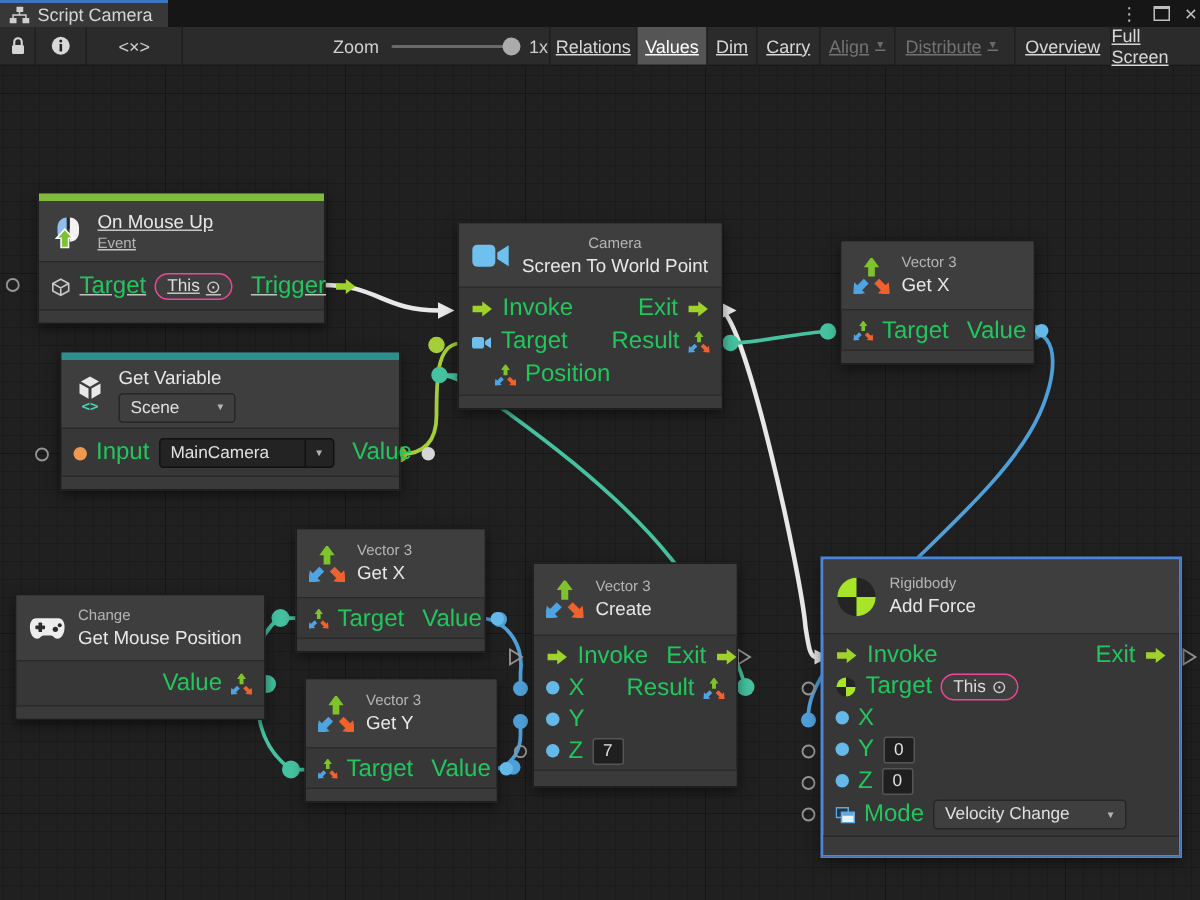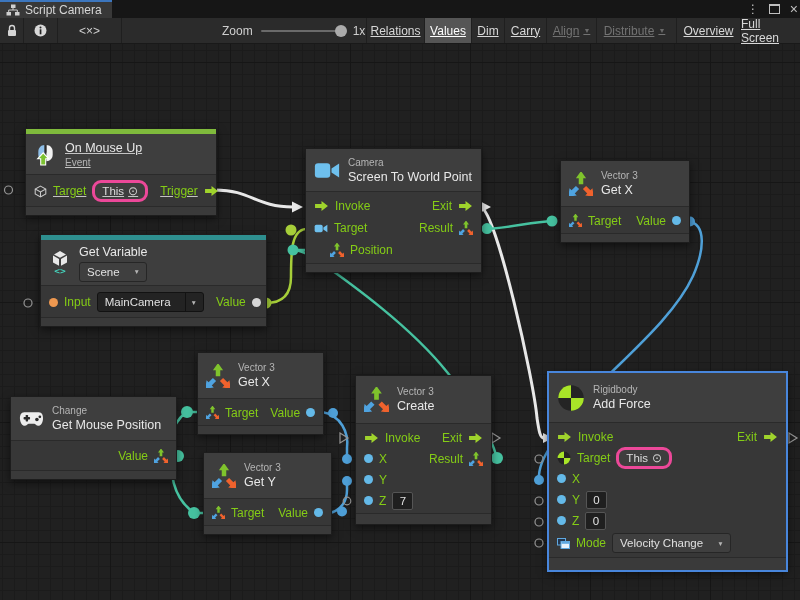--- a/index.html
+++ b/index.html
@@ -45,29 +45,29 @@
   .accent.event{background:#7FBA3C;} .accent.variable{background:#2E8F8F;}
   .nhead{background:#3E3E3E;border-bottom:1px solid #2A2A2A;display:flex;align-items:center;gap:8px;
     padding:0 10px 0 8px;box-sizing:border-box;}
   .ntxt{display:flex;flex-direction:column;justify-content:center;}
   .cat{font-size:10px;color:#B5B5B5;line-height:13px;}
   .title{font-size:12.5px;color:#E8E8E8;line-height:16px;white-space:nowrap;}
   .nbody{padding:3px 0 2px 0;}
   .row{display:flex;align-items:center;gap:6px;height:21px;padding:0 8px;}
   .row .spacer{flex:1;}
   .nfoot{height:8px;background:#3A3A3A;border-top:1px solid #2A2A2A;}
-  .plabel{color:#84cc16;font-size:12px;white-space:nowrap;}
+  .plabel{color:#22c55e;font-size:16px;white-space:nowrap;}
   .dot{width:9px;height:9px;border-radius:50%;flex:0 0 auto;}
   .dot-blue{background:#64B9E8;} .dot-orange{background:#EE9850;} .dot-white{background:#D6D6D6;}
-  .chip{display:inline-flex;align-items:center;gap:4px;height:16px;padding:0 7px;border:3px solid #ec4899;
+  .chip{display:inline-flex;align-items:center;gap:4px;height:16px;padding:0 7px;border:1px solid #ec4899;
     border-radius:9px;background:rgba(255,255,255,.04);color:#DDDDDD;font-size:11.5px;}
   .chip .scope{font-size:12px;line-height:12px;color:#CFCFCF;}
   .field{display:inline-block;min-width:9px;padding:0 5px;height:16px;line-height:16px;text-align:center;
     background:#1F1F1F;border:1px solid #555555;border-radius:2px;color:#E2E2E2;font-size:11.5px;}
-  .dd{display:inline-flex;align-items:center;gap:14px;height:18px;padding:0 6px 0 7px;background:#3F3F3F;
+  .dd{display:inline-flex;align-items:center;gap:24px;height:18px;padding:0 6px 0 7px;background:#3F3F3F;
     border:1px solid #262626;border-radius:3px;color:#E0E0E0;font-size:11.5px;white-space:nowrap;}
   .dd.dark{background:#232323;border-color:#121212;}
   .dd .dd-caret{font-size:6.5px;color:#B5B5B5;}
   .dd.split .dd-caret{border-left:1px solid #121212;padding-left:5px;height:18px;display:flex;align-items:center;}
   .micon{flex:0 0 auto;display:block;}
 </style>
 </head>
 <body>
 
 <svg width="0" height="0" style="position:absolute">
@@ -267,21 +267,21 @@
       </span>
       <span class="spacer"></span>
       <span class="plabel">Value</span>
       <span class="dot dot-white"></span>
     </div>
   </div>
   <div class="nfoot"></div>
 </div>
 
 <div class="node" style="left:305px;top:148px;width:175px;">
-  <div class="nhead" style="height:43px;">
+  <div class="nhead" style="height:43px;text-align:center;">
     <svg class="micon" width="26" height="21" viewBox="0 0 16 13">
         <use href="#cam"></use>
       </svg>
     <div class="ntxt">
       <span class="cat">Camera</span>
       <span class="title">Screen To World Point</span>
     </div>
   </div>
   <div class="nbody">
     <div class="row" style="height:22px;">

